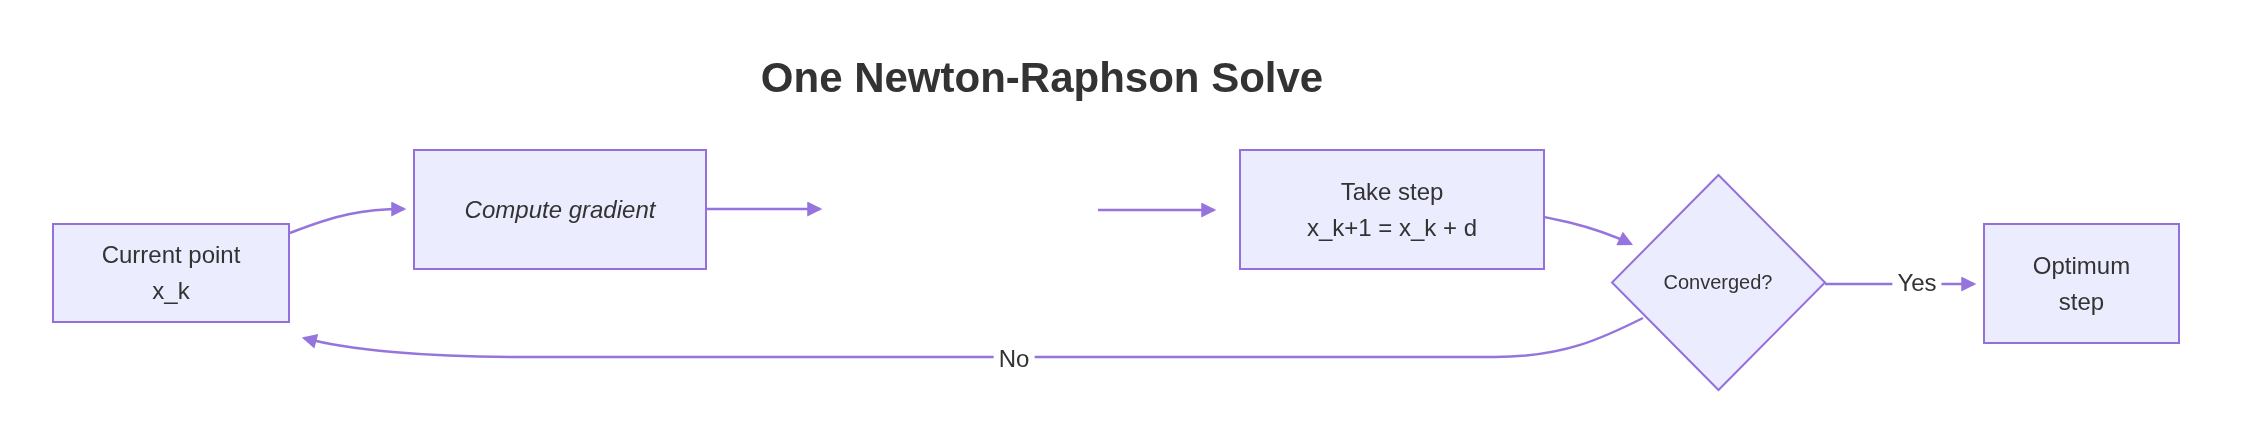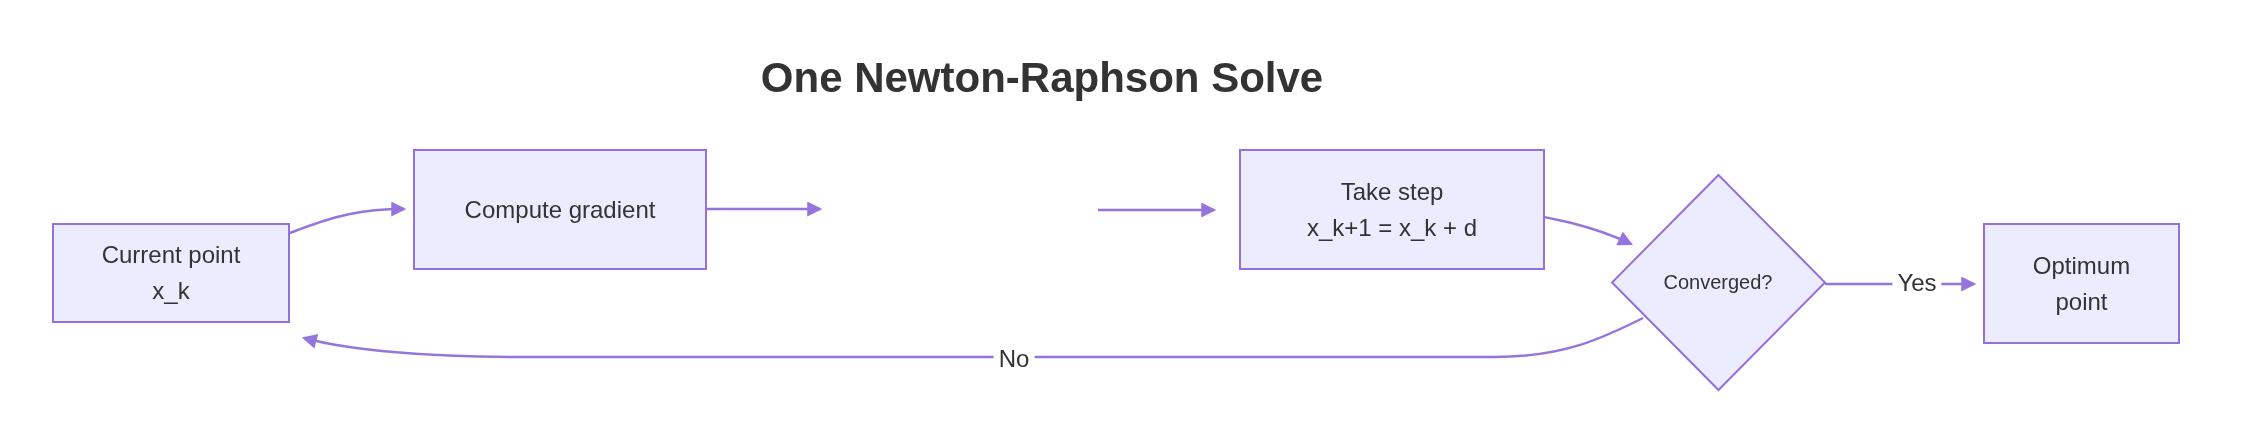--- a/index.html
+++ b/index.html
@@ -51,21 +51,21 @@
     display: flex;
     flex-direction: column;
     align-items: center;
     justify-content: center;
     text-align: center;
     color: var(--text);
     font-size: 24px;
     line-height: 36px;
   }
   .node-current   { left: 52px;   top: 223px; width: 238px; height: 100px; }
-  .node-compute   { left: 413px;  top: 149px; width: 294px; height: 121px; }
+  .node-compute   { left: 413px;  top: 149px; width: 294px; height: 121px; font-style: italic; }
   .node-solve     { left: 828px;  top: 150px; width: 270px; height: 120px; }
   .node-takestep  { left: 1222px; top: 149px; width: 306px; height: 121px; margin-left: 17px; }
   .node-optimum   { left: 1983px; top: 223px; width: 197px; height: 121px; }
   .diamond-label {
     position: absolute;
     left: 1718px; top: 282px;
     transform: translate(-50%, -50%);
     font-size: 20px;
     color: var(--text);
     white-space: nowrap;
@@ -118,19 +118,19 @@
 
   <div class="node node-takestep">
     <span>Take step</span>
     <span>x_k+1 = x_k + d</span>
   </div>
 
   <div class="diamond-label">Converged?</div>
 
   <div class="node node-optimum">
     <span>Optimum</span>
-    <span>point</span>
+    <span>step</span>
   </div>
 
   <span class="edge-label edge-label-yes">Yes</span>
   <span class="edge-label edge-label-no">No</span>
 
 </div>
 
 </body></html>

